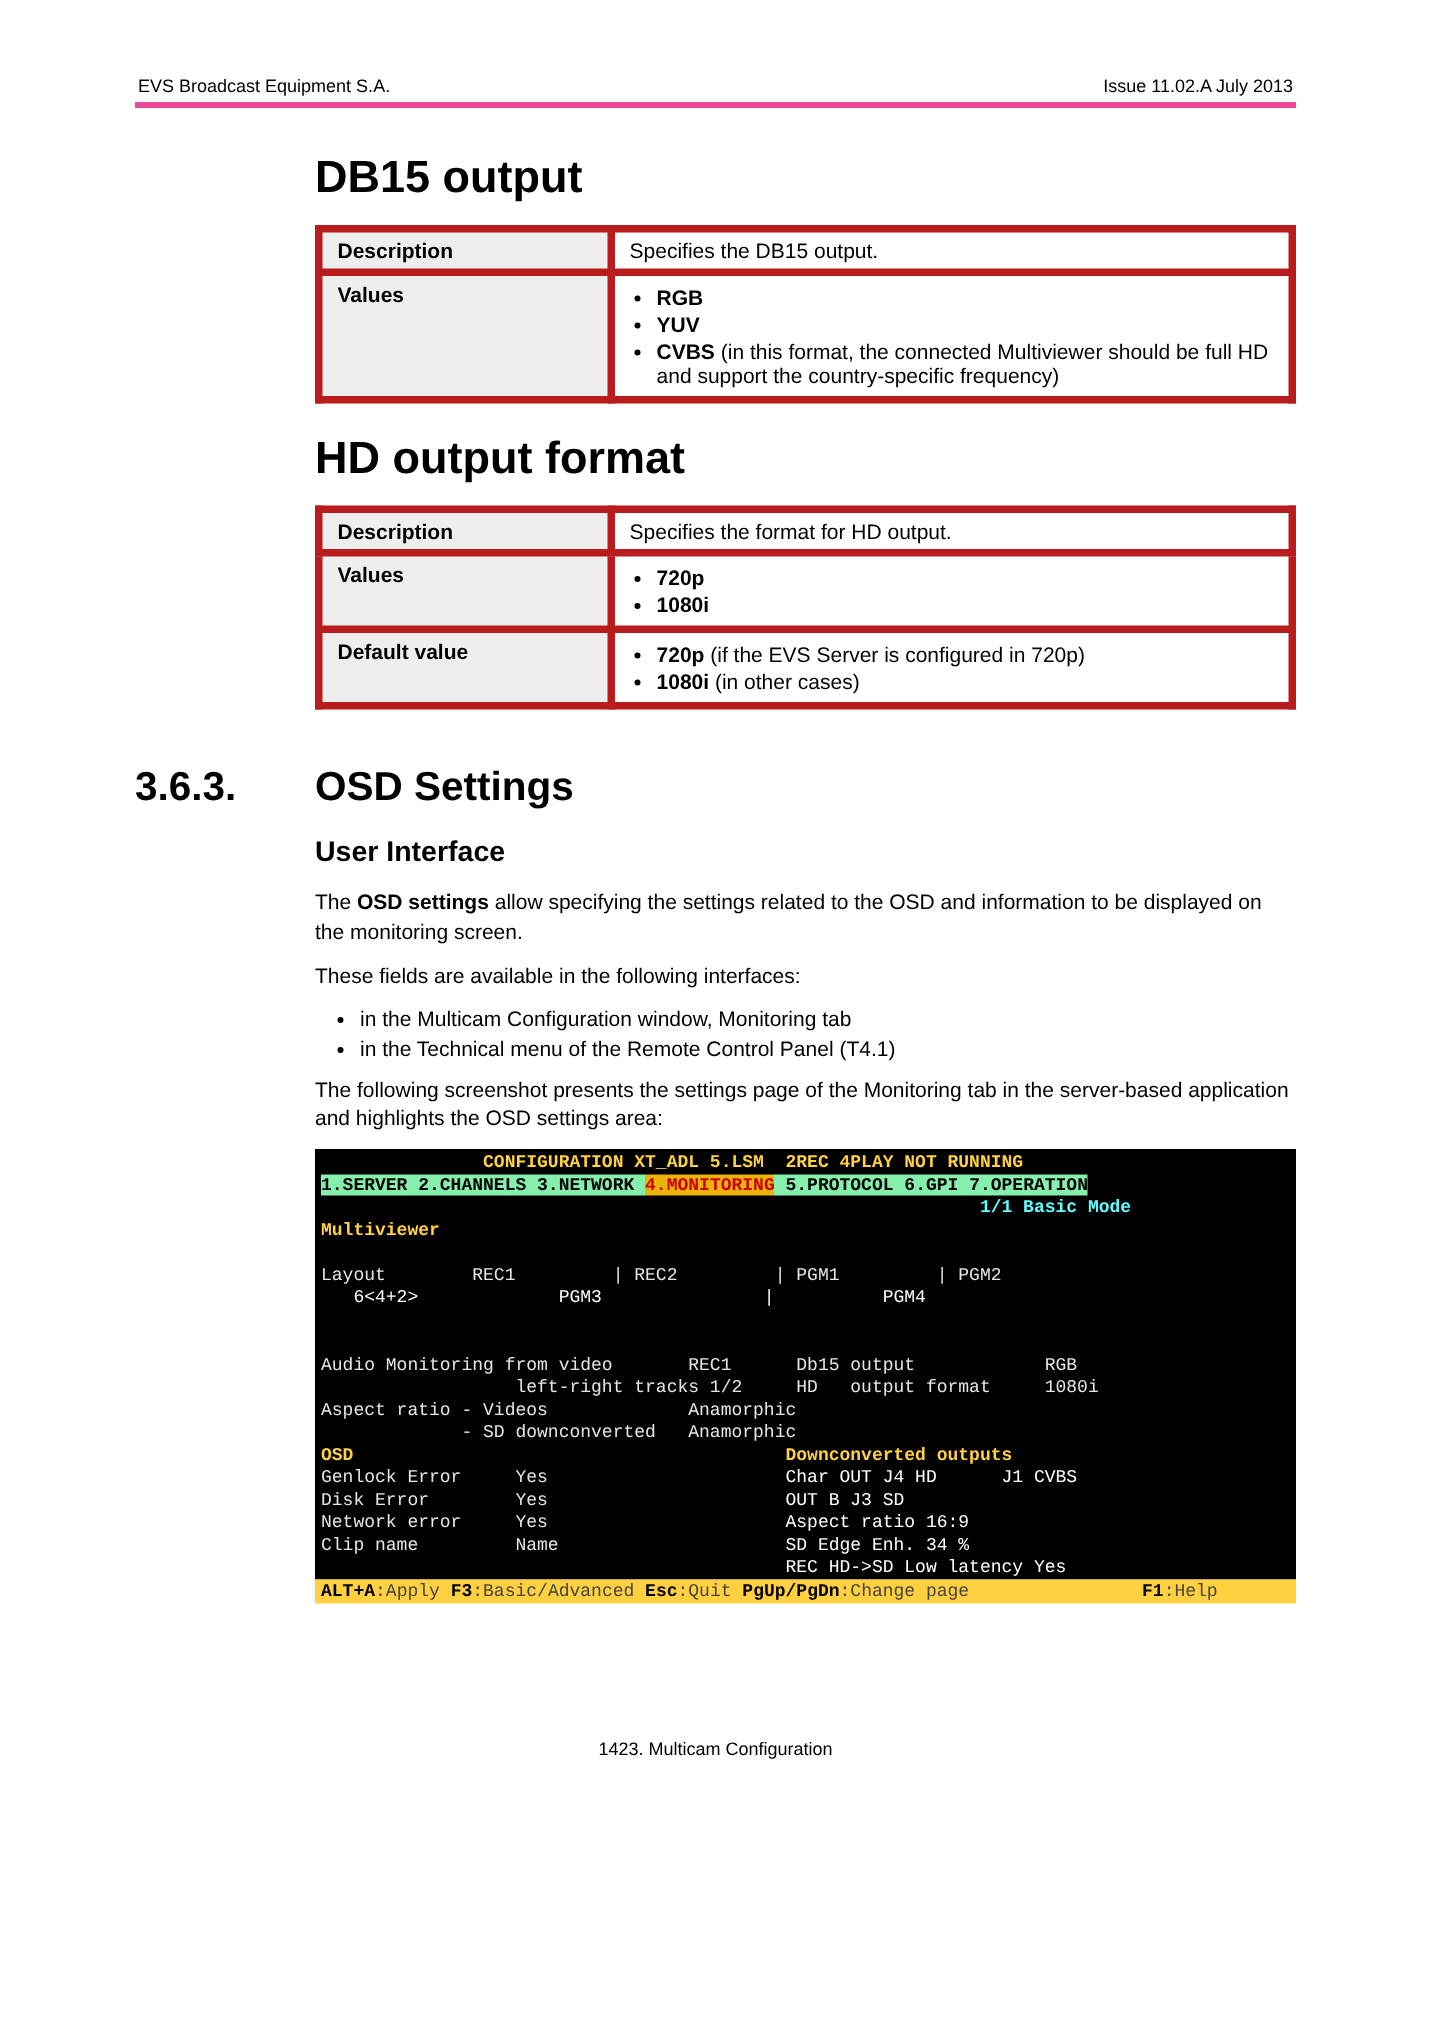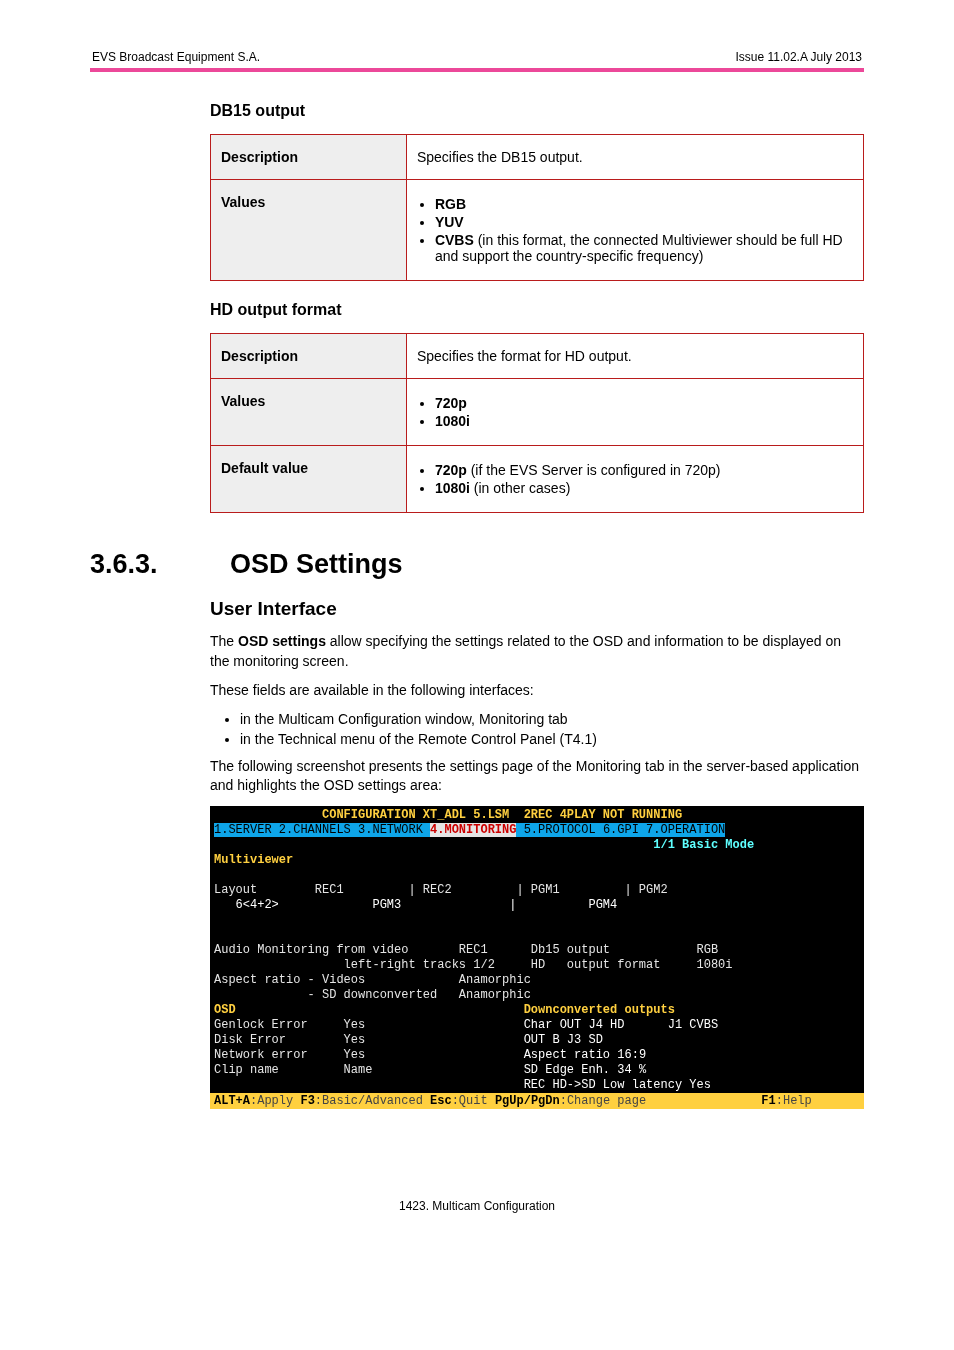--- a/index.html
+++ b/index.html
@@ -15,33 +15,33 @@
   }
   .top-bar {
     display: flex;
     justify-content: space-between;
     font-size: 12px;
     padding: 0 2px 4px 2px;
     border-bottom: 4px solid #ec4899;
     margin-bottom: 30px;
   }
   .content { margin-left: 120px; }
-  h2 { font-size: 16px; margin: 20px 0 14px 0; font-weight: bold; }
+  h2 { font-size: 30px; margin: 20px 0 14px 0; font-weight: bold; }
   h3 { font-size: 19px; margin: 18px 0 12px 0; font-weight: bold; }
-  .sect-row { display: flex; align-items: center; margin: 36px 0 14px 0; gap: 20px; }
+  .sect-row { display: flex; align-items: center; margin: 36px 0 14px 0; }
   .sect-num { font-size: 27px; font-weight: bold; width: 120px; flex-shrink:0; }
   .sect-title { font-size: 27px; font-weight: bold; }
   table.info {
     width: 100%;
     border-collapse: collapse;
     font-size: 14px;
   }
   table.info td, table.info th {
-    border: 1px solid #b91c1c;
-    padding: 14px 10px;
+    border: 5px solid #b91c1c;
+    padding: 4px 10px;
     text-align: left;
     vertical-align: top;
   }
   table.info th {
     background: #eeeeee;
     font-weight: bold;
     width: 30%;
   }
   table.info td ul { margin: 0; padding-left: 18px; }
   table.info td ul li { margin: 2px 0; }
@@ -54,22 +54,22 @@
     background: #000;
     color: #fff;
     font-family: "Courier New", monospace;
     font-size: 12px;
     line-height: 1.25;
     padding: 2px 4px 0 4px;
     white-space: pre;
     margin-top: 6px;
   }
   .term .yellow-on-black { color: #ffd040; font-weight: bold; text-align: right; }
-  .term .black-on-yellow { background: #0ea5e9; color: #000; font-weight: normal; }
-  .term .red-on-yellow { background: #e5e5e5; color: #c00; font-weight: bold; }
+  .term .black-on-yellow { background: #86efac; color: #000; font-weight: bold; }
+  .term .red-on-yellow { background: #eab308; color: #c00; font-weight: bold; }
   .term .yellow { color: #ffd040; font-weight: bold; }
   .term .cyan { color: #5fffff; font-weight: bold; }
   .term .white { color: #fff; }
   .term .wb { color: #e5e5e5; font-weight: normal; }
   .term-footer {
     background: #ffd040;
     color: #000;
     font-family: "Courier New", monospace;
     font-size: 12px;
     padding: 1px 4px;

